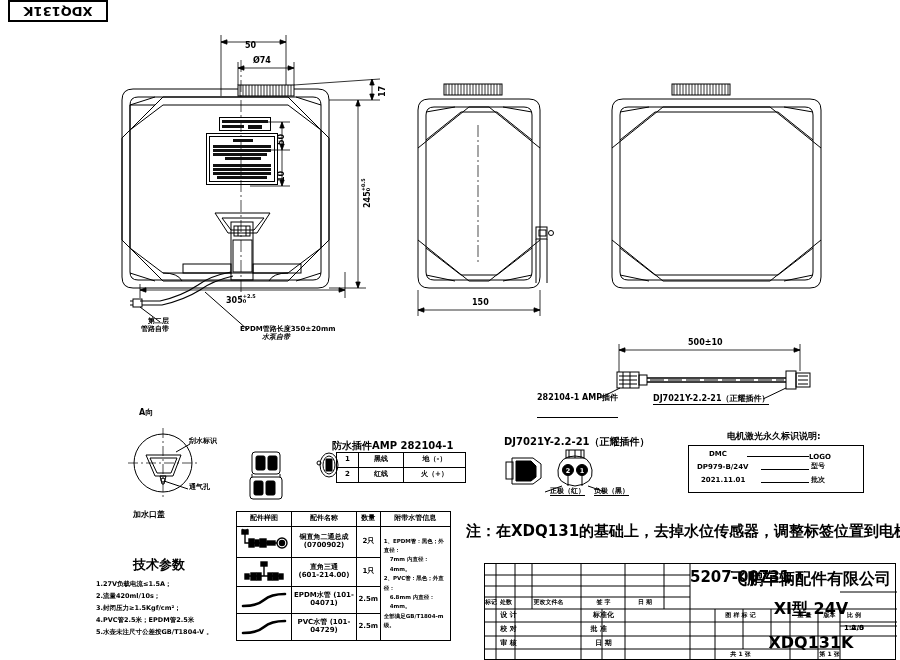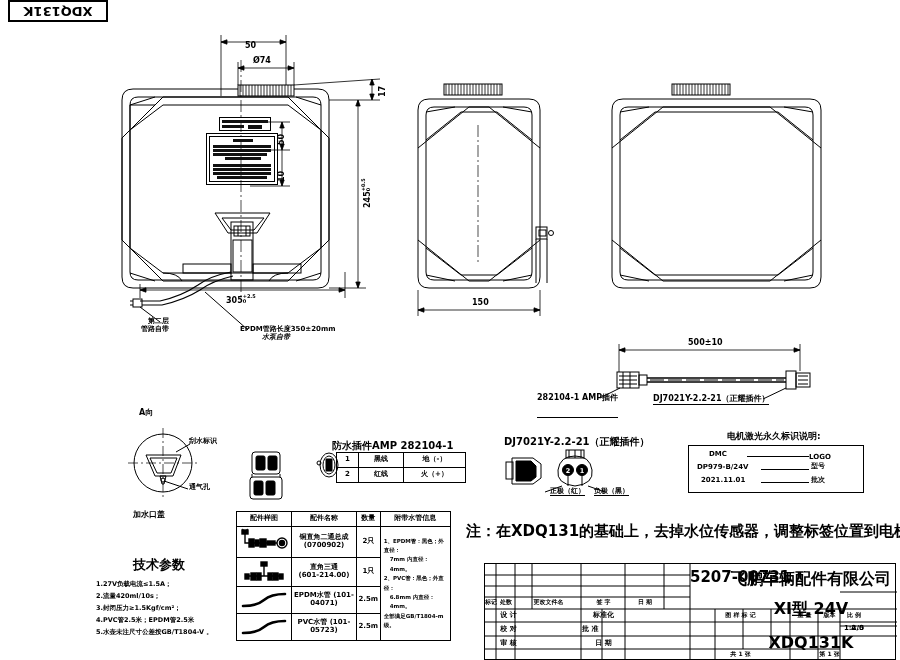--- a/index.html
+++ b/index.html
@@ -489,21 +489,21 @@
       </td>
       <td>2.5m</td>
     </tr>
     <tr>
       <td style="height:26px;">
         <svg viewBox="0 0 54 26" width="54" height="26" style="position:static;display:block;">
           <path d="M6 19 Q20 19 27 13 Q34 7 48 7" fill="none" stroke="#000" stroke-width="2.6" stroke-linecap="round"></path>
         </svg>
       </td>
       <td>
-        <div>PVC水管 (101-05723)</div>
+        <div>PVC水管 (101-04729)</div>
       </td>
       <td>2.5m</td>
     </tr>
   </tbody>
 </table>
 
 <div class="t b fs13" style="left:133px;top:558px;">技术参数</div>
 <div style="position:absolute;left:96px;top:578px;width:140px;font-size:6.5px;font-weight:bold;line-height:1.85;">
   <div>1.27V负载电流≤1.5A；</div>
   <div>2.流量420ml/10s；</div>
@@ -551,21 +551,21 @@
 
   <div class="t b fs6" style="left:0px;top:35px;width:11px;text-align:center;">标记</div>
   <div class="t b fs6" style="left:12px;top:35px;width:18px;text-align:center;">处数</div>
   <div class="t b fs6" style="left:31px;top:35px;width:65px;text-align:center;">更改文件名</div>
   <div class="t b fs6" style="left:97px;top:35px;width:43px;text-align:center;">签 字</div>
   <div class="t b fs6" style="left:141px;top:35px;width:38px;text-align:center;">日 期</div>
 
   <div class="t b fs7" style="left:0px;top:48px;width:47px;text-align:center;">设 计</div>
   <div class="t b fs7" style="left:97px;top:48px;width:43px;text-align:center;">标准化</div>
   <div class="t b fs7" style="left:0px;top:62px;width:47px;text-align:center;">校 对</div>
-  <div class="t b fs7" style="left:97px;top:62px;width:64px;text-align:left;">批 准</div>
+  <div class="t b fs7" style="left:97px;top:62px;width:25px;text-align:right;">批 准</div>
   <div class="t b fs7" style="left:0px;top:76px;width:47px;text-align:center;">审 核</div>
   <div class="t b fs7" style="left:97px;top:76px;width:43px;text-align:center;">日 期</div>
 
   <div class="t b fs15" style="left:205px;top:6px;width:150px;">5207-00731</div>
 
   <div class="t b fs6" style="left:206px;top:48px;width:99px;text-align:center;">图 样 标 记</div>
   <div class="t b fs6" style="left:306px;top:48px;width:27px;text-align:center;">重 量</div>
   <div class="t b fs6" style="left:334px;top:48px;width:21px;text-align:center;">版本</div>
   <div class="t b fs6" style="left:356px;top:48px;width:26px;text-align:center;">比 例</div>
 

